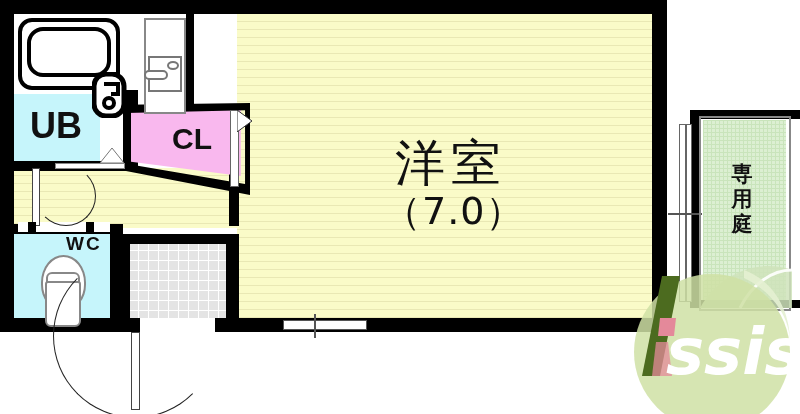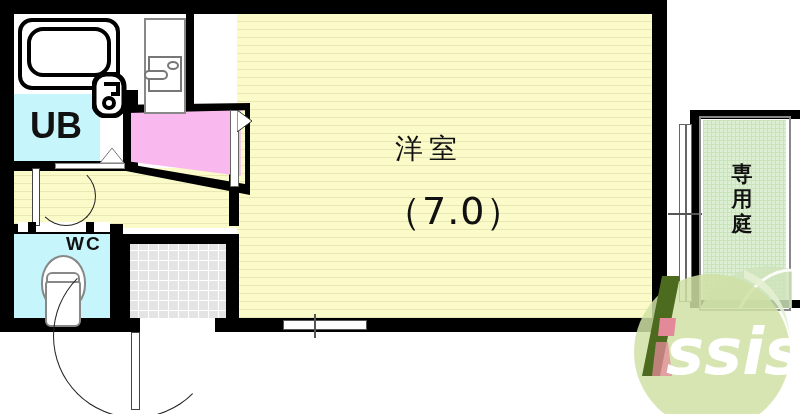--- a/index.html
+++ b/index.html
@@ -59,21 +59,21 @@
 
   
   .label {
     position: absolute;
     color: #111111;
     font-weight: bold;
     white-space: nowrap;
     user-select: none;
   }
   .label-room-name {
-    font-size: 28px;
+    font-size: 50px;
     letter-spacing: 6px;
     font-weight: normal;
     font-family: Liberation Serif, serif;
   }
   .label-room-size {
     font-size: 38px;
     letter-spacing: 1px;
     font-weight: normal;
     font-family: "DejaVu Sans", sans-serif;
   }
@@ -331,20 +331,21 @@
   <svg class="abs" style="left:700px; top:240px;" width="92" height="68" viewBox="0 0 92 68">
     <path d="M 0 68 C 18 34, 58 18, 92 30 L 92 68 Z" fill="#cfe3bb" opacity="0.85"></path>
     <path d="M 40 68 C 52 44, 72 30, 92 30" fill="none" stroke="#ffffff" stroke-width="3" opacity="0.9"></path>
   </svg>
 
   <div class="label label-room-name" style="left:395px; top:130px;">洋室</div>
   <div class="label label-room-size" style="left:383px; top:186px;">（7.0）</div>
 
   <div class="label label-ub" style="left:30px; top:105px;">UB</div>
 
+  <div class="label label-cl" style="left:172px; top:122px;">CL</div>
 
   <div class="label label-wc" style="left:42px; top:233px;margin-left:24px;">WC</div>
 
 
   <div class="label label-garden" style="left:714px; top:162px; width:56px;">
     <div>専</div>
     <div>用</div>
     <div>庭</div>
   </div>
 

